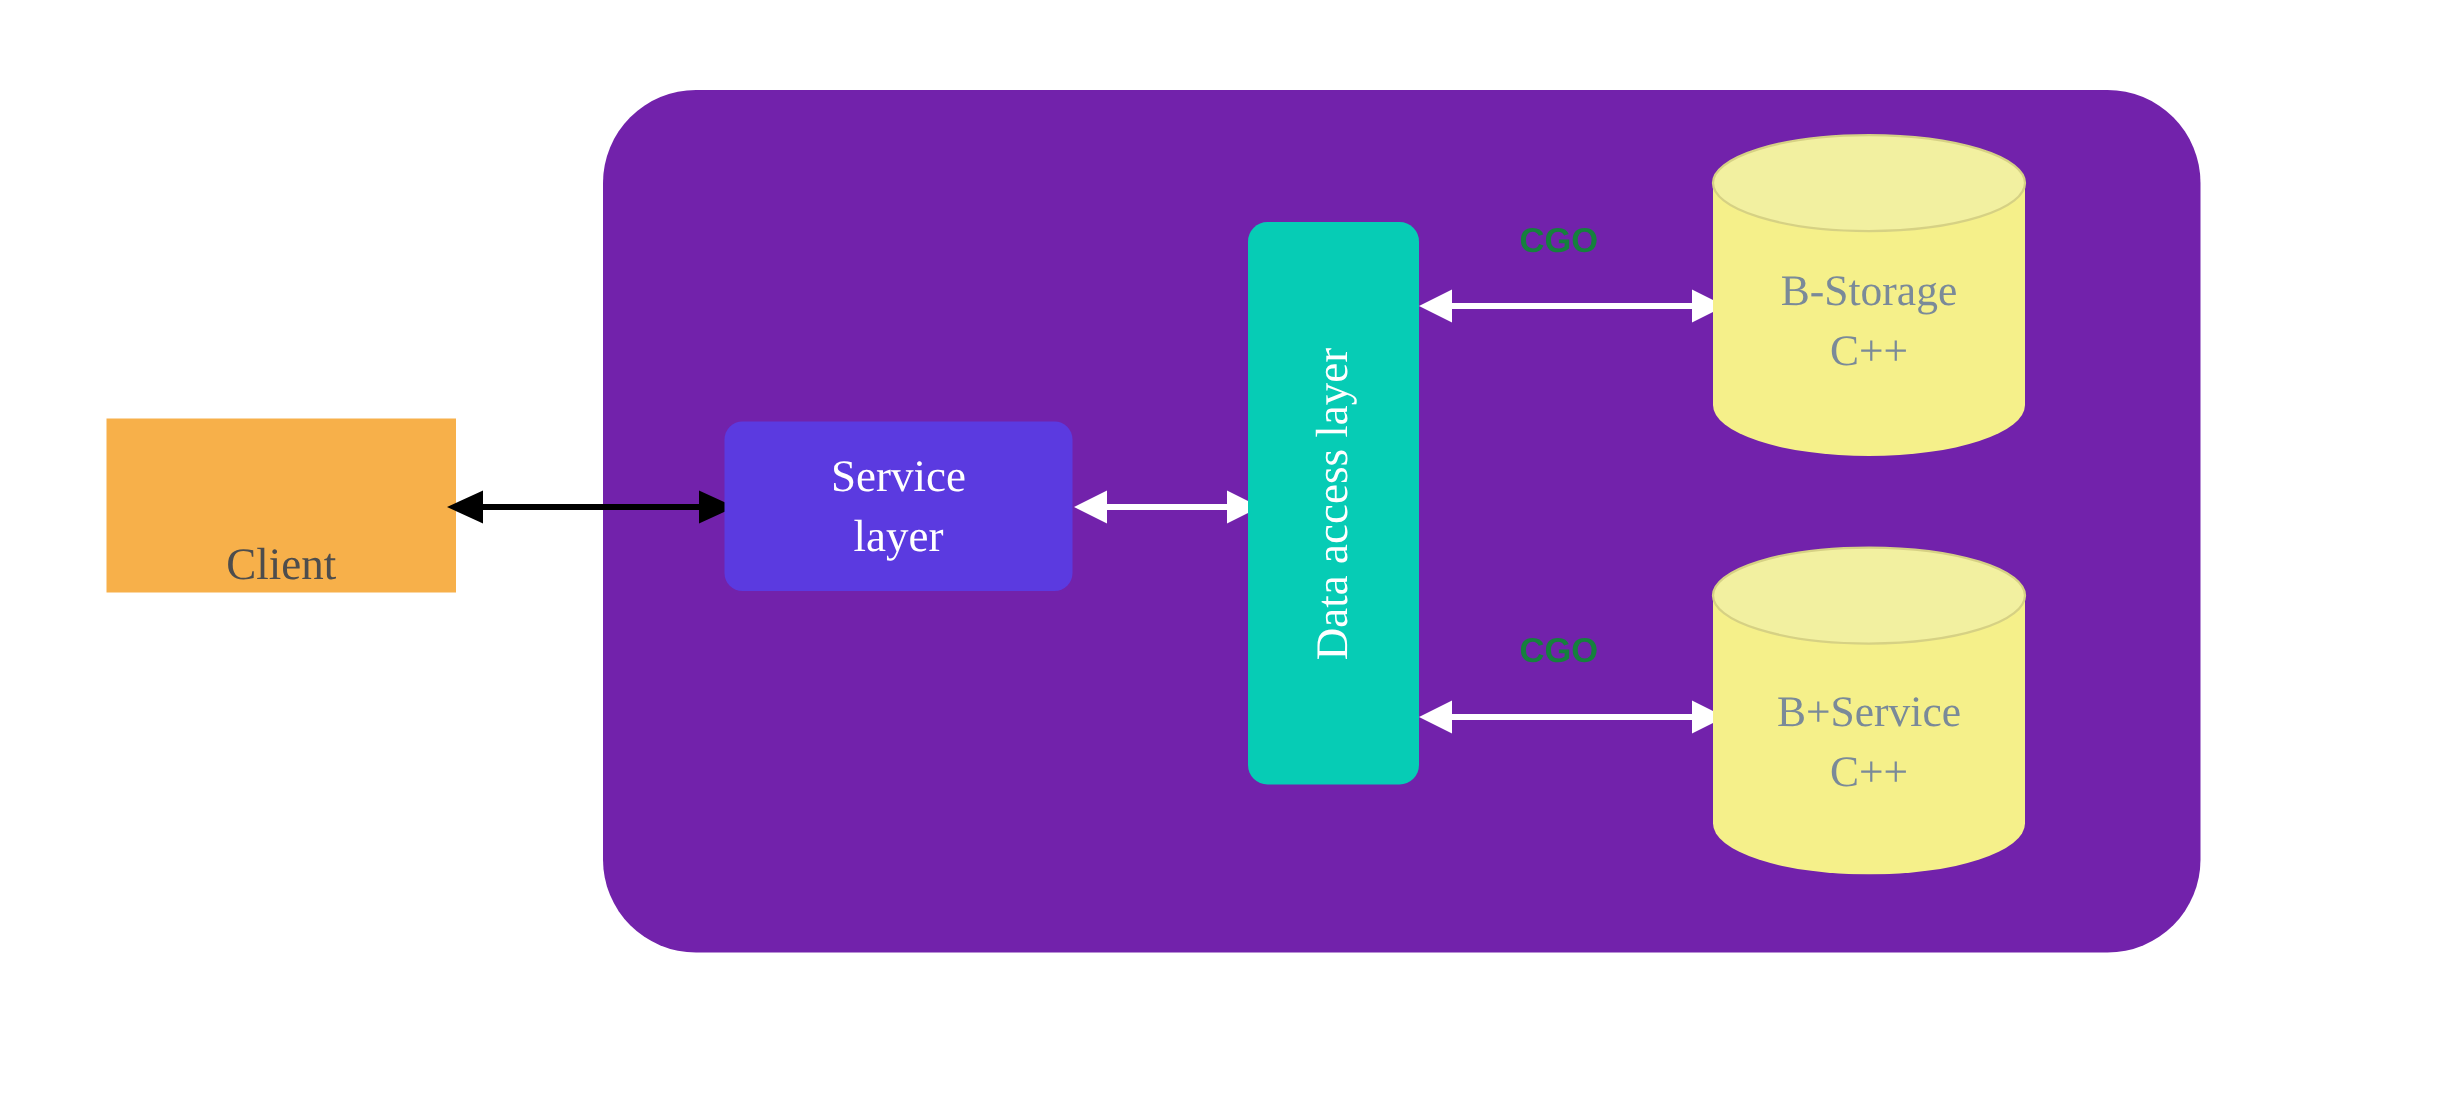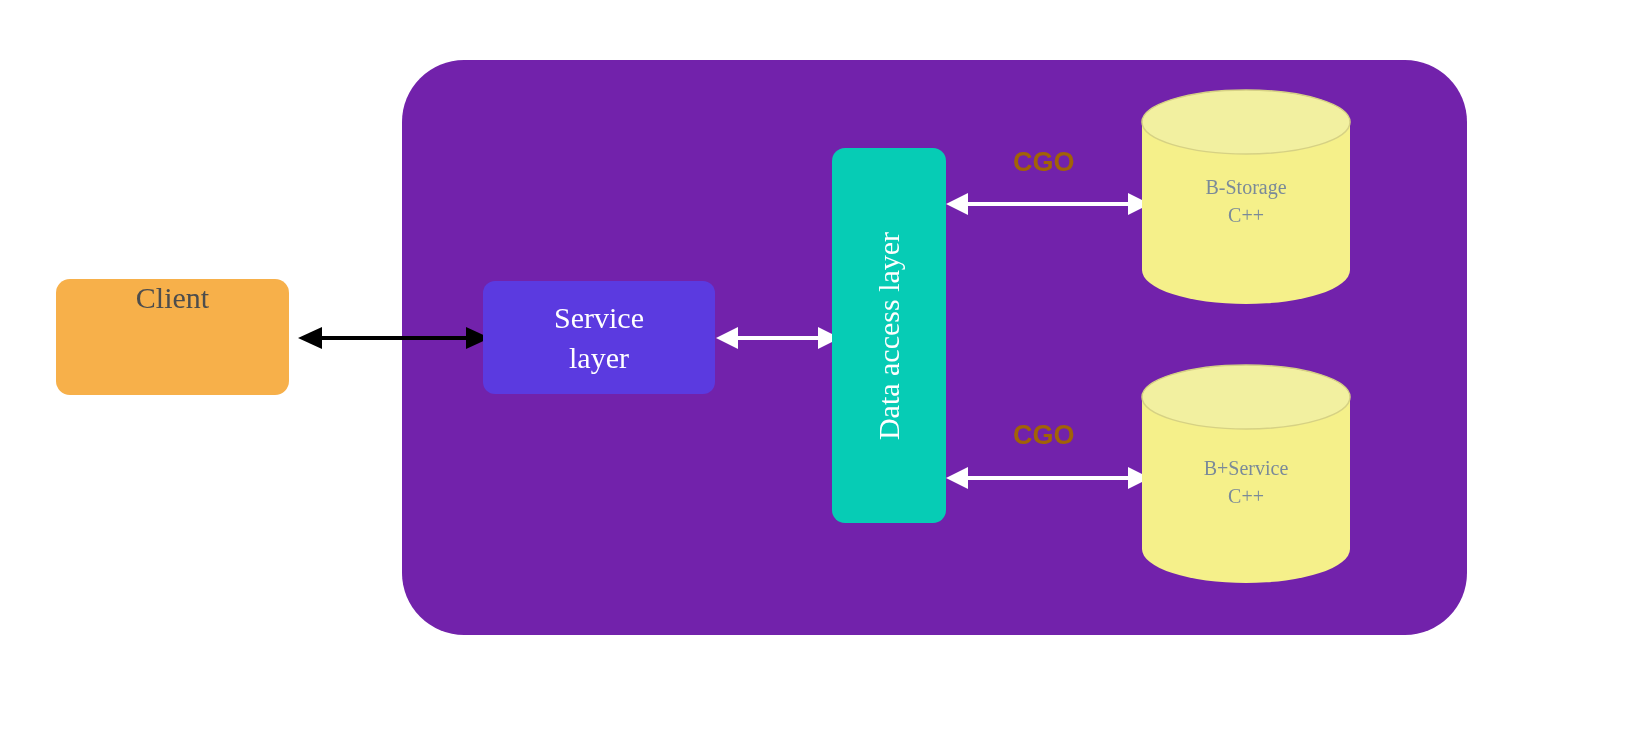--- a/index.html
+++ b/index.html
@@ -23,28 +23,28 @@
     top: 60px;
     width: 1065px;
     height: 575px;
     background: #7222ab;
     border-radius: 62px;
   }
 
   
   .client-box {
     position: absolute;
-    left: 56px;
+    left: 71px;
     top: 279px;
     width: 233px;
     height: 116px;
     background: #f7b04a;
-    border-radius: 14px;
+    border-radius: 0;
     display: flex;
-    align-items: flex-start;
+    align-items: flex-end;
     justify-content: center;
   }
   .client-label {
     font-size: 30px;
     color: #4d4d4d;
     line-height: 1.25;
     text-align: center;
   }
 
   
@@ -95,21 +95,21 @@
     position: absolute;
     left: 0;
     top: 0;
     display: block;
   }
   .cyl-label {
     position: absolute;
     left: 0;
     width: 100%;
     text-align: center;
-    font-size: 20px;
+    font-size: 29px;
     color: #7a8a99;
     line-height: 1.38;
     pointer-events: none;
   }
   #cyl-top {
     left: 1140px;
     top: 88px;
     width: 212px;
     height: 216px;
   }
@@ -130,22 +130,22 @@
   #arrow-client-service { left: 296px; top: 316px; width: 196px; height: 44px; }
   #arrow-service-dal   { left: 714px; top: 316px; width: 128px; height: 44px; }
   #arrow-cgo-top       { left: 944px; top: 182px; width: 208px; height: 44px; }
   #arrow-cgo-bottom    { left: 944px; top: 456px; width: 208px; height: 44px; }
 
   
   .cgo-label {
     position: absolute;
     font-family: "Liberation Sans", "DejaVu Sans", sans-serif;
     font-weight: bold;
-    font-size: 27px;
-    color: #a16207;
+    font-size: 23px;
+    color: #15803d;
     white-space: nowrap;
   }
   #cgo-label-top { left: 1013px; top: 147px; }
   #cgo-label-bottom { left: 1013px; top: 420px; }
 </style>
 </head>
 <body>
 
 <div id="canvas">
 

